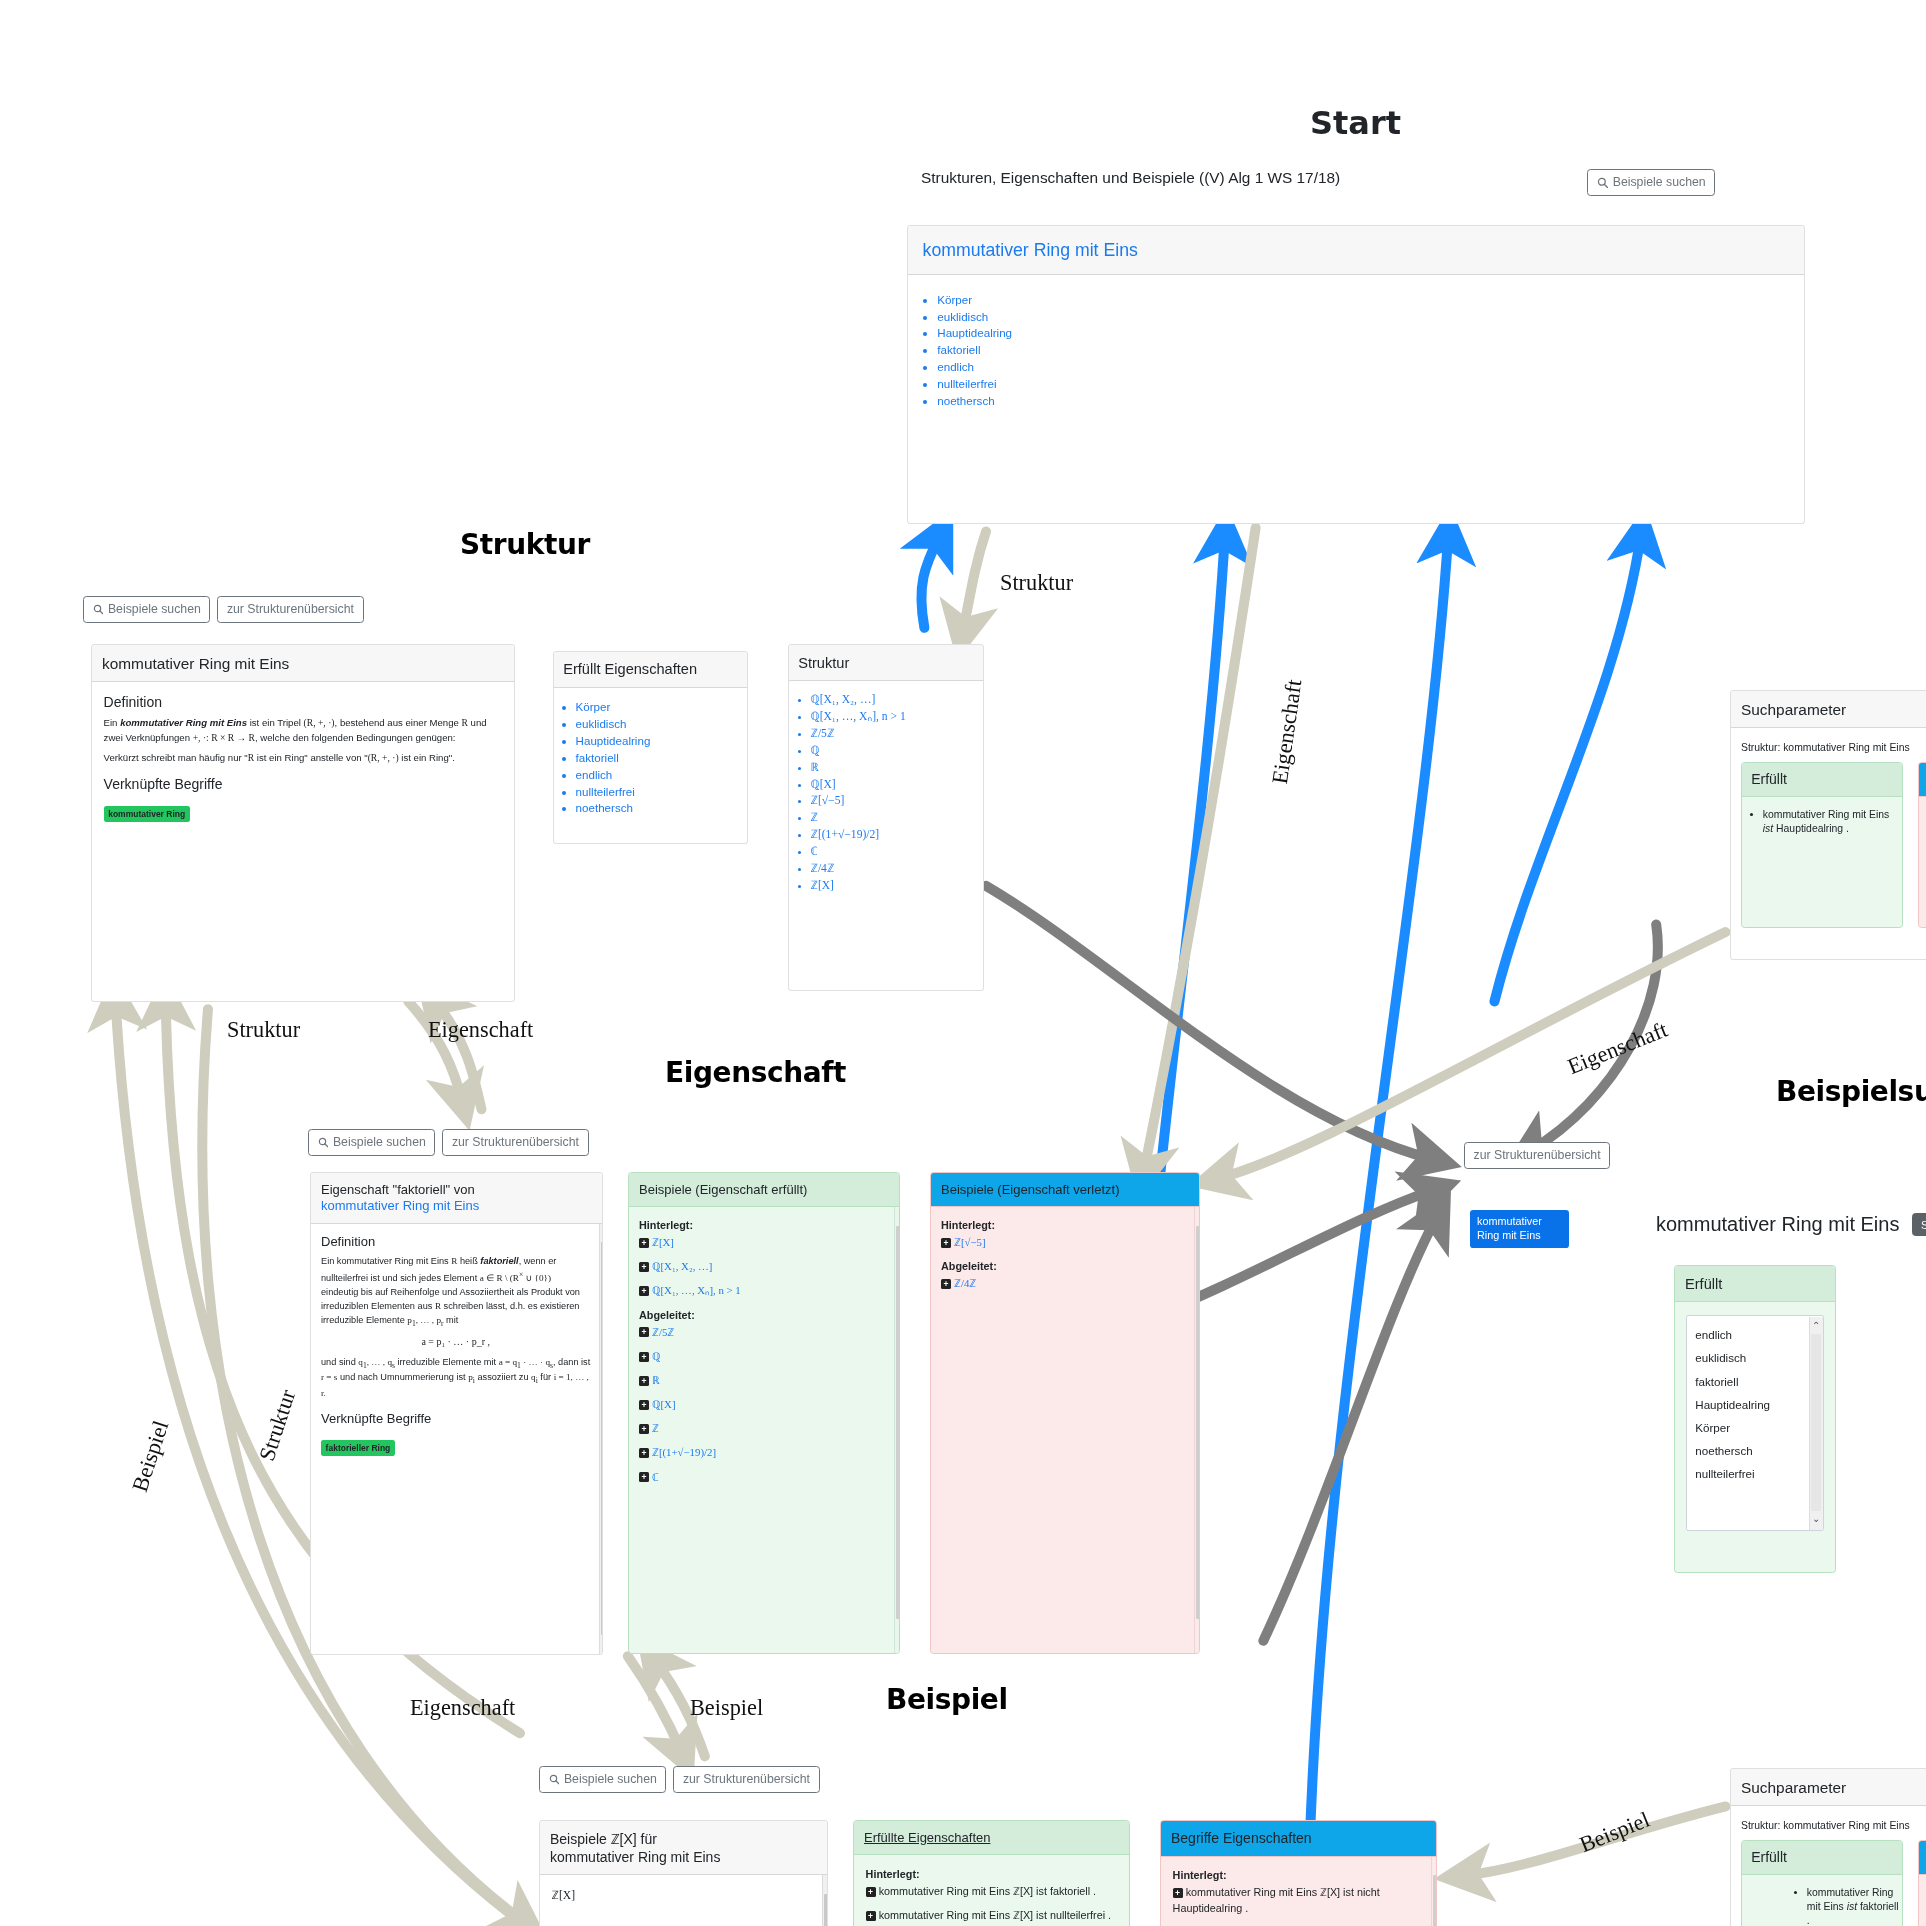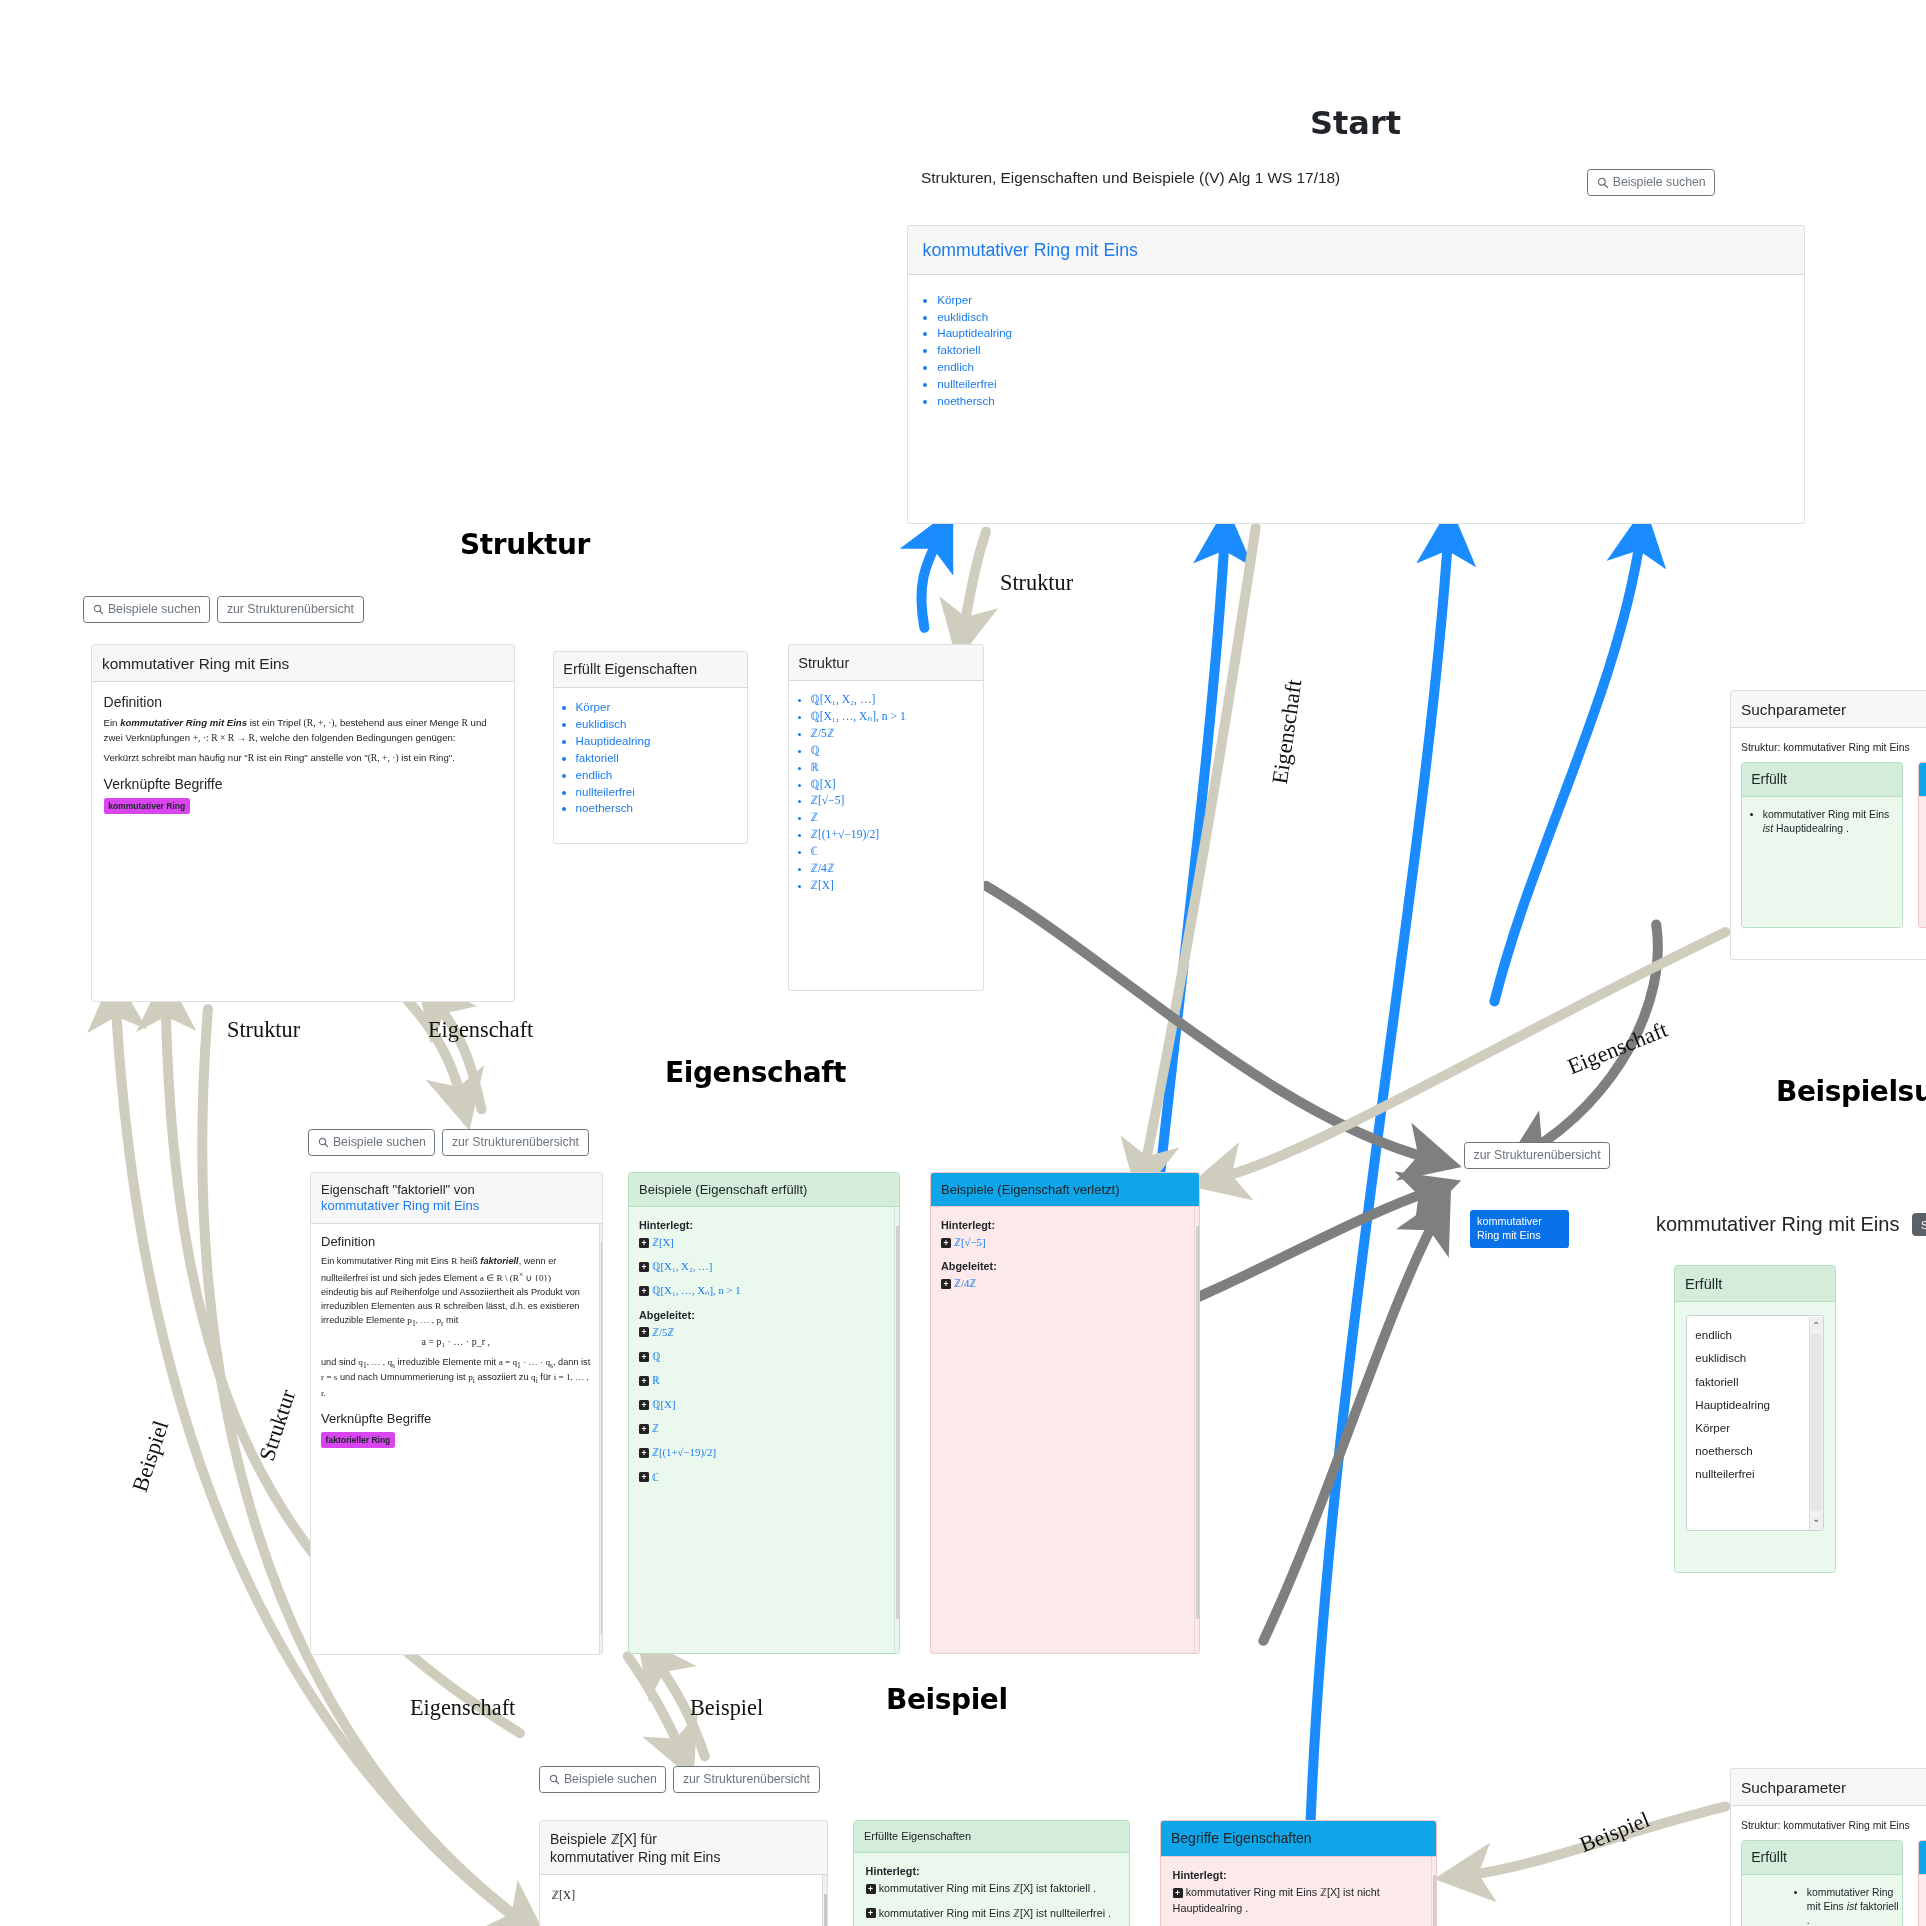--- a/index.html
+++ b/index.html
@@ -30,22 +30,22 @@
   .btn-row{display:flex;gap:7px;}
   
   ul.bul{margin:0;padding-left:17.7px;}
   ul.bul li{margin:1.2px 0;color:#1a7bf0;font-size:11.6px;line-height:1.35;}
   ul.bul.plain li{color:#212529;}
   .mathlink{color:#1a7bf0;font-family:"Liberation Serif",serif;}
   .mono-math{font-family:"Liberation Serif",serif;font-style:normal;}
   .plusicon{display:inline-block;width:10px;height:10px;background:#222;color:#fff;
             border-radius:1.5px;font-size:8.5px;line-height:10px;text-align:center;
             vertical-align:0.4px;margin-right:3.1px;font-weight:bold;}
-  .tag{display:inline-block;background:#d946ef;color:#212529;border-radius:2.3px;
-       padding:1.9px 4.6px;font-size:8.5px;font-weight:bold;}
+  .tag{display:inline-block;background:#22c55e;color:#212529;border-radius:2.3px;
+       padding:1.9px 4.6px;font-size:8.5px;font-weight:bold;margin-top:8px;}
   .badge-blue{display:inline-block;background:#0a72e8;color:#fff;border-radius:3.1px;
        padding:5.4px 7px;font-size:10.8px;line-height:1.25;max-width:85px;}
   .scrollbar{position:absolute;right:0.4px;top:0.4px;bottom:0.4px;width:13px;background:#f0f0f0;
              border-left:0.4px solid #dcdcdc;}
   .scrollbar .thumb{position:absolute;left:1.5px;right:1.5px;background:#c9c9c9;border-radius:1.2px;}
   .scrollbar .ar{position:absolute;left:0;right:0;text-align:center;color:#555;font-size:10px;}
   .listbox{background:#fff;border:0.4px solid #ced4da;border-radius:2.3px;position:relative;
            box-sizing:border-box;}
   .listbox .opts{padding:7px 8.5px;font-size:11.6px;line-height:2.0;color:#212529;}
   .hsec{font-weight:bold;font-size:10.8px;margin:0 0 1.5px 0;}
@@ -321,21 +321,21 @@
     <div style="font-family:'Liberation Serif',serif;font-size:11.6px;">ℤ[X]</div>
     <div class="scrollbar" style="right:-8.5px;top:0;height:433px;">
       <span class="ar" style="top:2.3px;">⌃</span>
       <div class="thumb" style="top:18.5px;height:381px;"></div>
 
     </div>
   </div>
 </div>
 
 <div class="abs card green" style="left:853px;top:1820px;width:277px;height:483px;">
-  <div class="card-head" style="font-size:11px;">Erfüllte Eigenschaften</div>
+  <div class="card-head" style="font-size:13px;text-decoration:underline;">Erfüllte Eigenschaften</div>
   <div class="card-body" style="padding:11.6px 11.6px;">
     <div class="hsec">Hinterlegt:</div>
     <div class="mitem"><span class="plusicon">+</span><span>kommutativer Ring mit Eins ℤ[X] ist faktoriell .</span></div>
     <div class="mitem"><span class="plusicon">+</span><span>kommutativer Ring mit Eins ℤ[X] ist nullteilerfrei .</span></div>
 
   </div>
 </div>
 
 <div class="abs card red" style="left:1160px;top:1820px;width:277px;height:483px;">
   <div class="card-head" style="font-size:14px;">Begriffe Eigenschaften</div>

